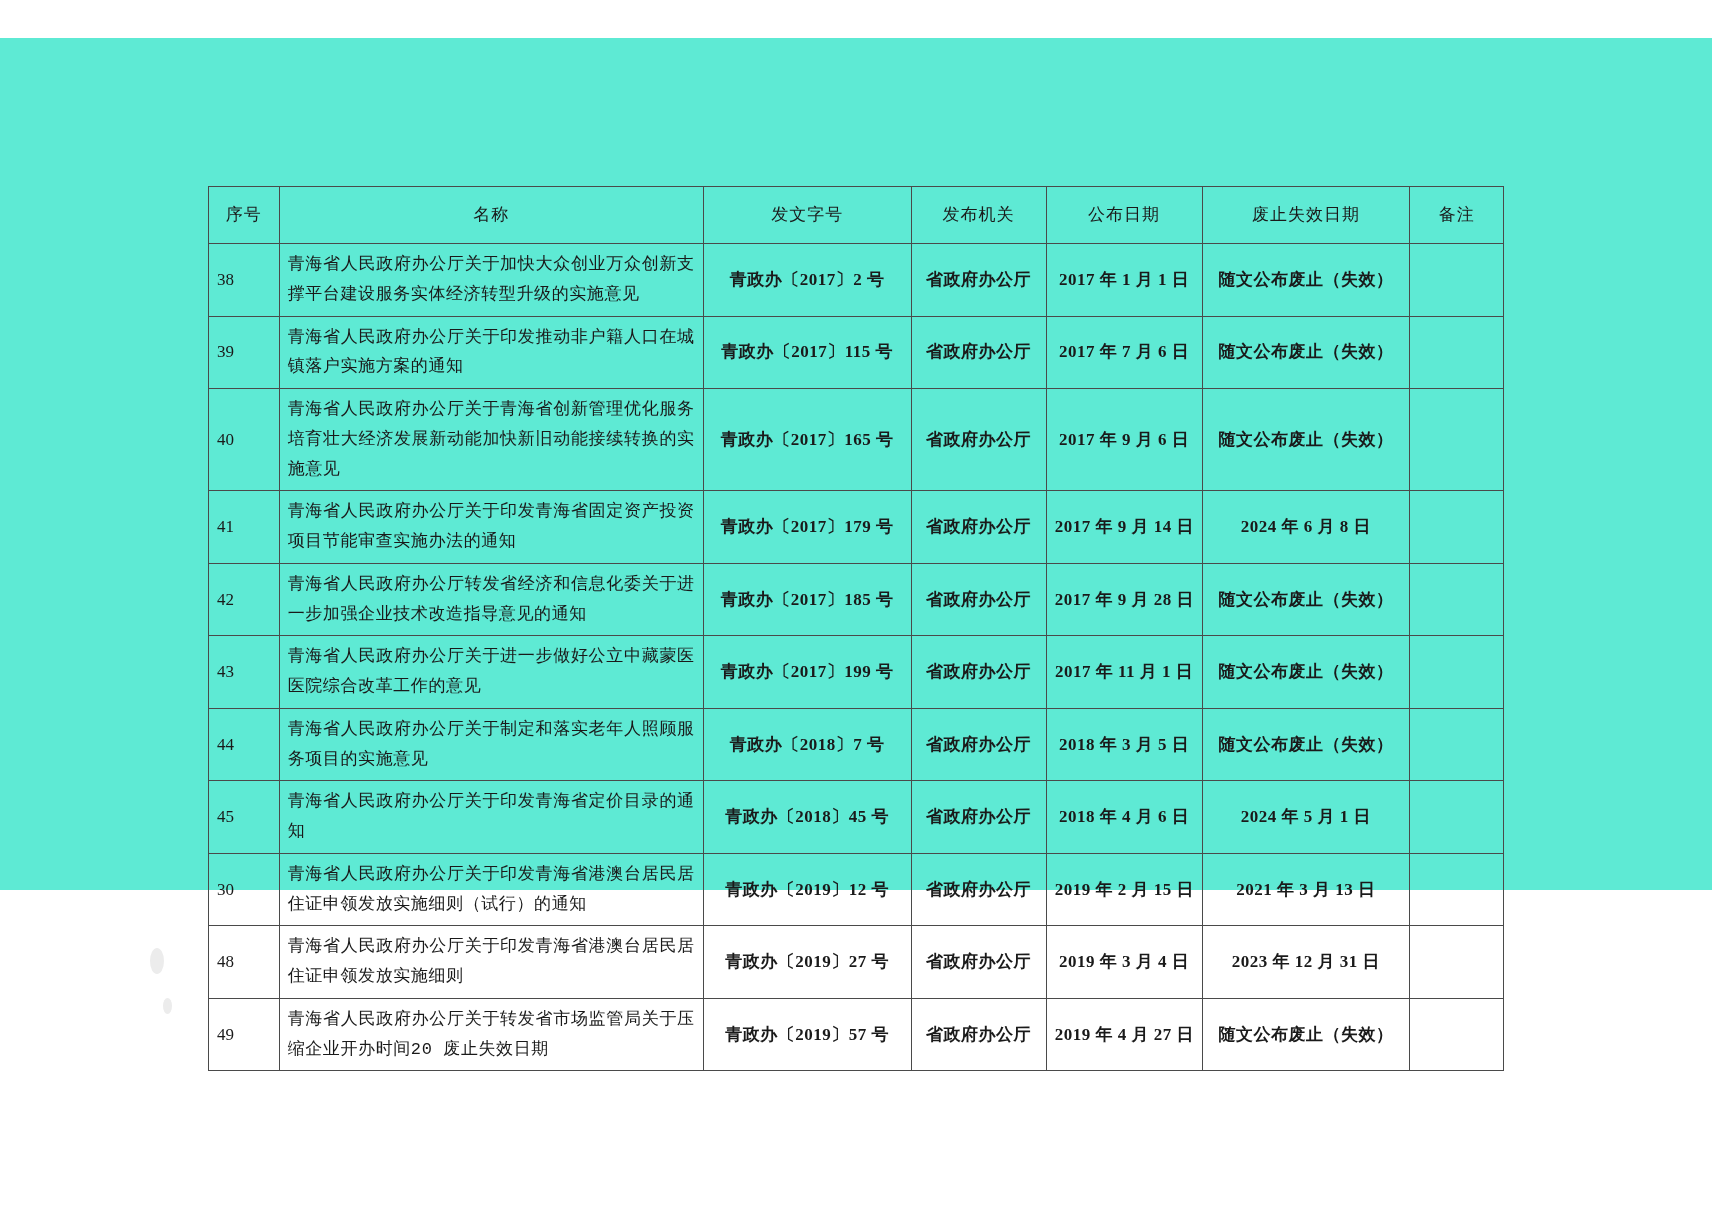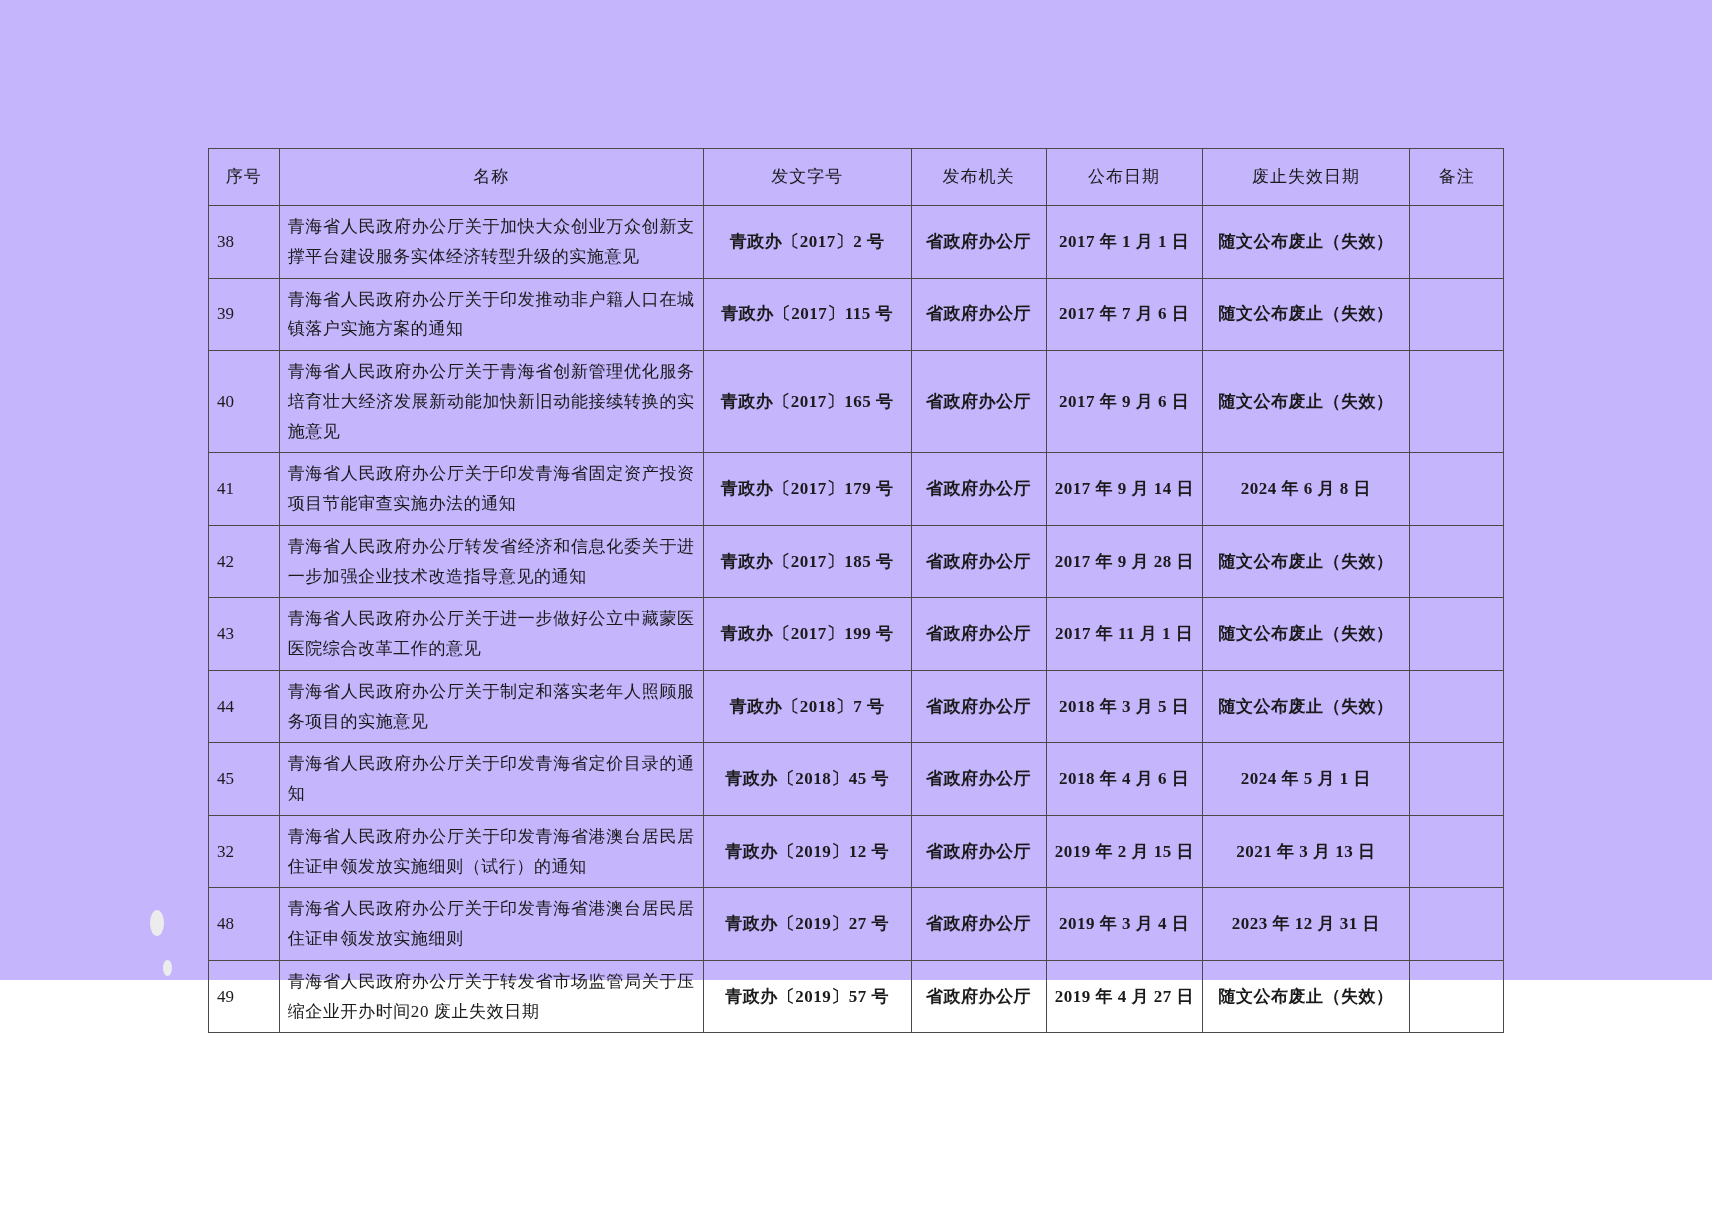--- a/index.html
+++ b/index.html
@@ -10,22 +10,23 @@
     width: 1712px;
     height: 1210px;
     background: #ffffff;
     font-family: "Liberation Serif", "DejaVu Serif", serif;
     color: #1a1a1a;
     overflow: hidden;
   }
   .page {
     position: relative;
     width: 1712px;
-    height: 980px;
-    background: #c4b5fd;
+    height: 852px;
+    background: #5eead4;
+    margin-top: 38px;
   }
   .table-wrap {
     position: absolute;
     left: 208px;
     top: 148px;
     width: 1296px;
   }
   table.doc-table {
     border-collapse: collapse;
     width: 1296px;
@@ -59,20 +60,21 @@
   td.c-seq {
     text-align: left;
     font-size: 17px;
   }
   td.c-name {
     text-align: justify;
     text-align-last: left;
     letter-spacing: 0.6px;
     line-height: 2.0;
     padding: 8px 10px 8px 12px;
+    font-family: Liberation Mono, monospace;
   }
   td.c-docno,
   td.c-org,
   td.c-pub,
   td.c-abol {
     text-align: center;
     white-space: nowrap;
     letter-spacing: 0.5px;
     font-weight: bold;
   }
@@ -194,21 +196,21 @@
           <td class="c-name">青海省人民政府办公厅关于印发青海省定价目录的通知</td>
           <td class="c-docno">青政办〔2018〕45 号</td>
           <td class="c-org">省政府办公厅</td>
           <td class="c-pub">2018 年 4 月 6 日</td>
           <td class="c-abol">2024 年 5 月 1 日</td>
           <td class="c-note"></td>
         </tr>
 
 
         <tr>
-          <td class="c-seq">32</td>
+          <td class="c-seq">30</td>
           <td class="c-name">青海省人民政府办公厅关于印发青海省港澳台居民居住证申领发放实施细则（试行）的通知</td>
           <td class="c-docno">青政办〔2019〕12 号</td>
           <td class="c-org">省政府办公厅</td>
           <td class="c-pub">2019 年 2 月 15 日</td>
           <td class="c-abol">2021 年 3 月 13 日</td>
           <td class="c-note"></td>
         </tr>
 
         <tr>
           <td class="c-seq">48</td>

